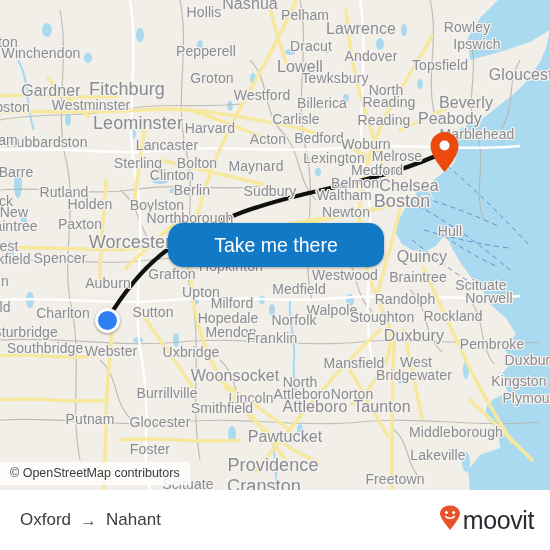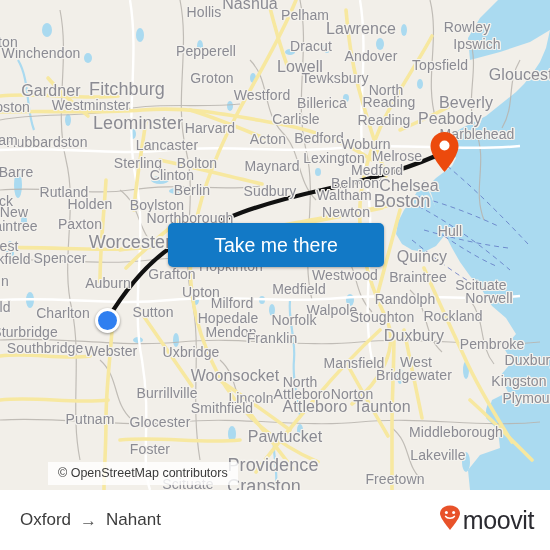--- a/index.html
+++ b/index.html
@@ -32,21 +32,21 @@
     letter-spacing:.1px;
   }
   .lbl.sz3{font-size:14px;}
   .lbl.sz4{font-size:16px;}
   .lbl.sz5{font-size:18px;}
 
   
   #cta{
     position:absolute;left:168px;top:223px;width:216px;height:44px;
     background:#1279c6;
-    border-radius:5px;
+    border-radius:15px;
     display:flex;align-items:center;justify-content:center;
     color:#ffffff;font-size:19.5px;
     box-shadow:0 1px 3px rgba(0,0,0,.32);
     cursor:pointer;
     border:none;
     font-family:"Liberation Sans",sans-serif;
   }
 
   
   #origin-marker{
@@ -62,21 +62,20 @@
   }
 
   
   #attrib{
     position:absolute;left:0;top:462px;
     padding:4px 10px 5px 10px;
     background:rgba(255,255,255,.80);
     font-size:12.5px;color:#3a3a3a;
     border-top-right-radius:2px;
     font-family:"Liberation Sans",sans-serif;
-    margin-left:48px;
   }
 
   
   #footer{
     position:absolute;left:0;top:490px;width:550px;height:60px;
     background:#ffffff;
     display:flex;align-items:center;
   }
   #route-summary{
     margin-left:20px;display:flex;align-items:center;gap:9px;
@@ -304,21 +303,21 @@
         <div class="lbl sz4" style="left: 450px; top: 119px;">Peabody</div>
         <div class="lbl sz3" style="left: 477px; top: 134px;">Marblehead</div>
         <div class="lbl sz3" style="left: 319px; top: 138px;">Bedford</div>
         <div class="lbl sz3" style="left: 366px; top: 144px;">Woburn</div>
         <div class="lbl sz3" style="left: 268px; top: 139px;">Acton</div>
         <div class="lbl sz3" style="left: 167px; top: 145px;">Lancaster</div>
         <div class="lbl sz3" style="left: 47px; top: 142px;">Hubbardston</div>
         <div class="lbl sz3" style="left: 8px; top: 140px;">am</div>
         <div class="lbl sz3" style="left: 138px; top: 163px;">Sterling</div>
         <div class="lbl sz3" style="left: 197px; top: 163px;">Bolton</div>
-        <div class="lbl sz3" style="left: 256px; top: 166px; margin-left: 16px;">Maynard</div>
+        <div class="lbl sz3" style="left: 256px; top: 166px;">Maynard</div>
         <div class="lbl sz3" style="left: 334px; top: 158px;">Lexington</div>
         <div class="lbl sz3" style="left: 397px; top: 156px;">Melrose</div>
         <div class="lbl sz3" style="left: 377px; top: 170px;">Medford</div>
         <div class="lbl sz3" style="left: 16px; top: 172px;">Barre</div>
         <div class="lbl sz3" style="left: 172px; top: 175px;">Clinton</div>
         <div class="lbl sz3" style="left: 46px; top: 192px; padding-left: 36px;">Rutland</div>
         <div class="lbl sz3" style="left: 192px; top: 190px;">Berlin</div>
         <div class="lbl sz3" style="left: 357px; top: 183px;">Belmont</div>
         <div class="lbl sz4" style="left: 409px; top: 186px;">Chelsea</div>
         <div class="lbl sz3" style="left: 90px; top: 204px;">Holden</div>

